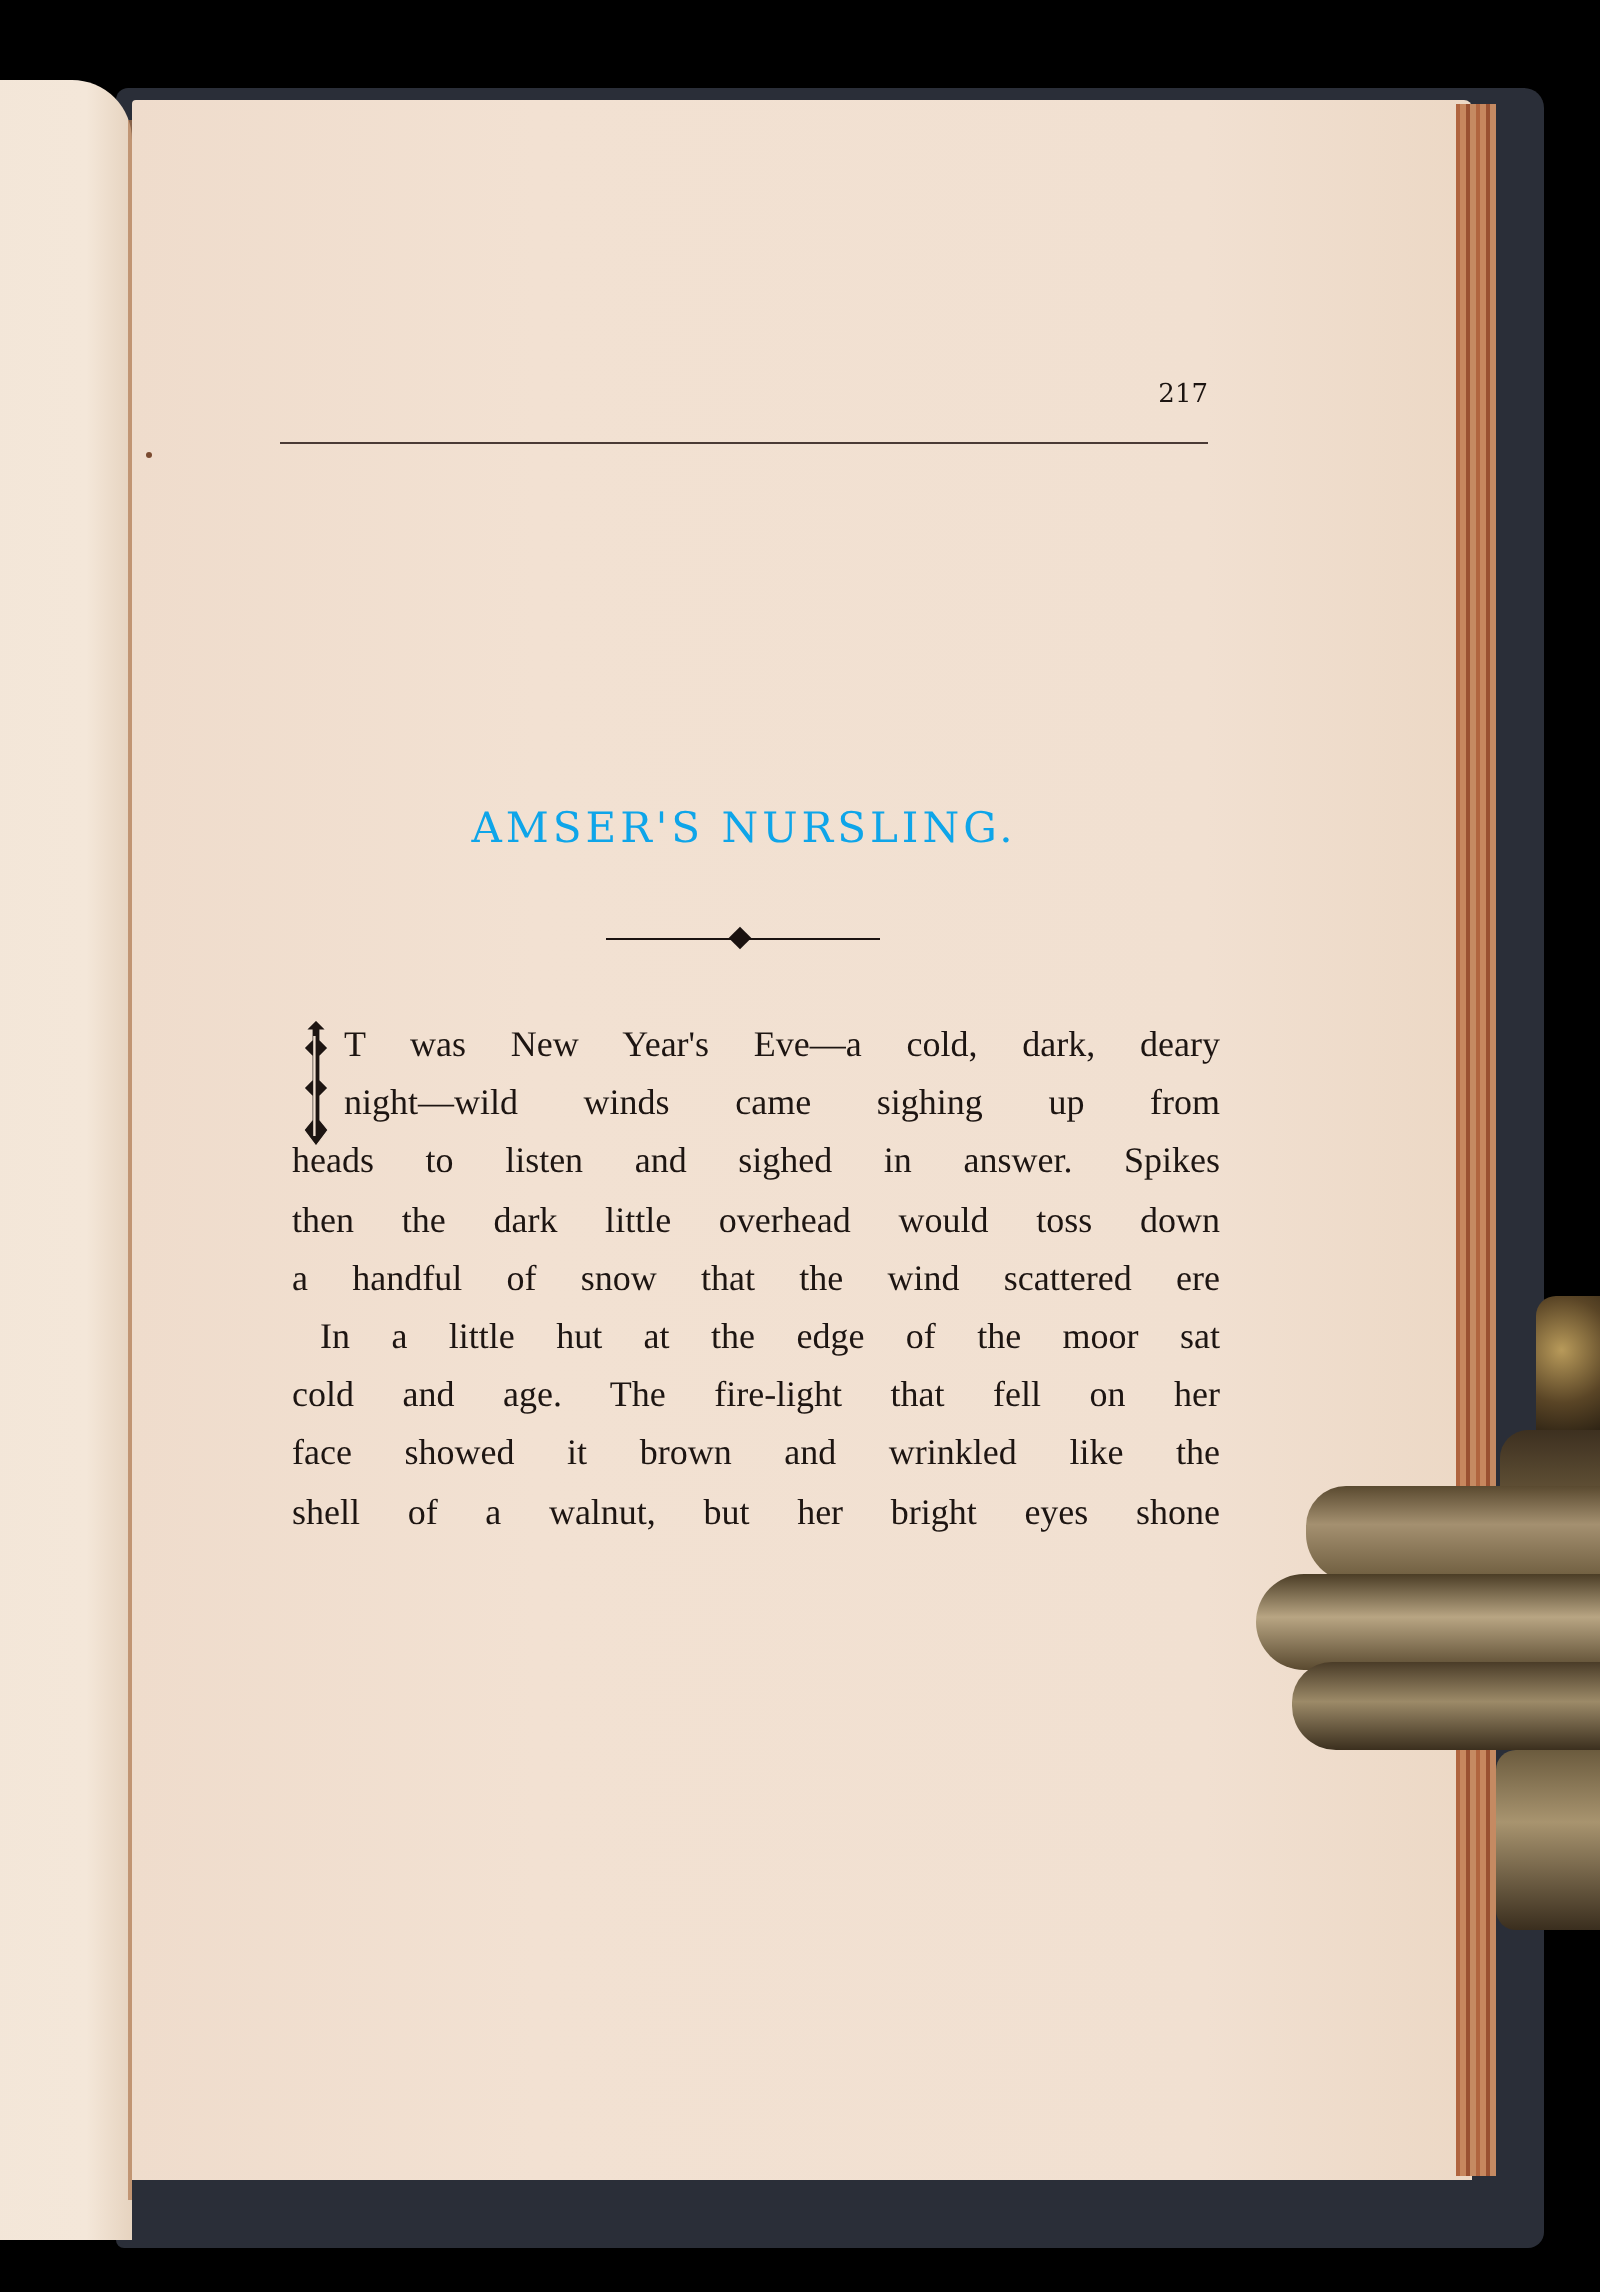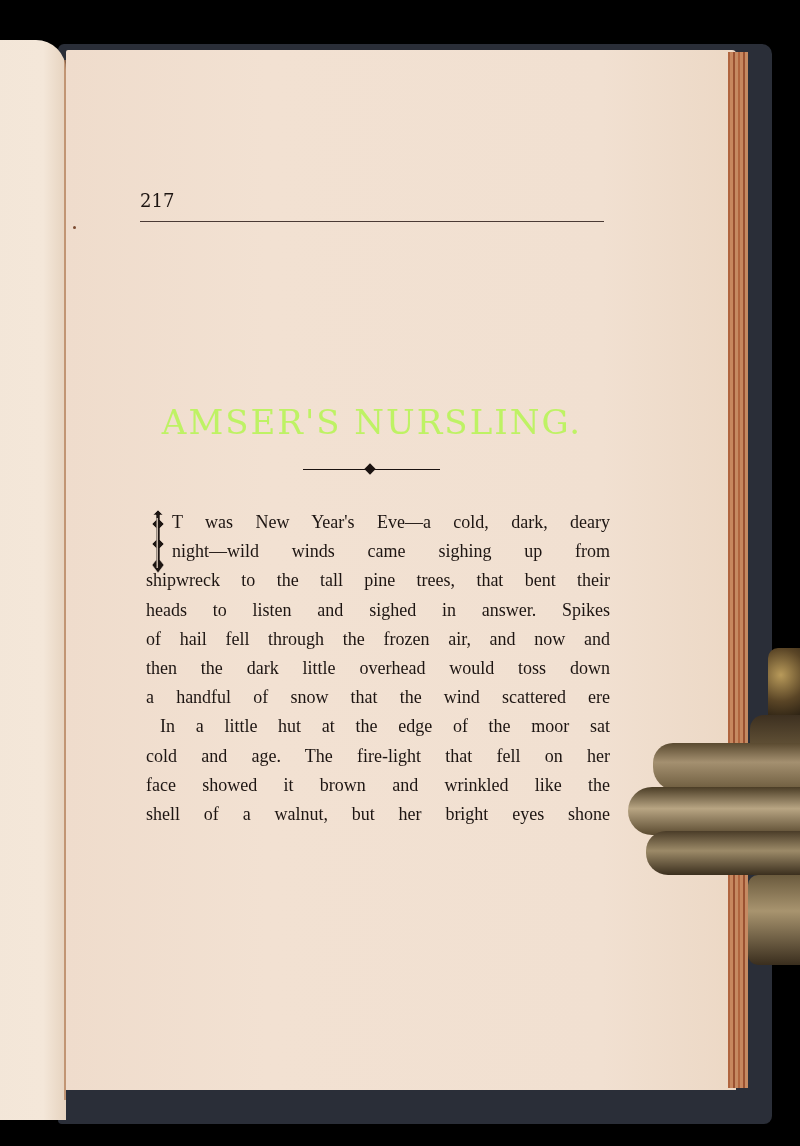--- a/index.html
+++ b/index.html
@@ -2,23 +2,23 @@
 <html><head>
   <meta charset="utf-8">
   <style>
     html, body { margin:0; padding:0; }
     body { width:800px; height:1146px; background:#000; position:relative; overflow:hidden; font-family:"DejaVu Serif", serif; }
     .cover { position:absolute; left:58px; top:44px; width:714px; height:1080px; background:#2a2e38; border-radius:6px 10px 8px 4px; }
     .left-page { position:absolute; left:-10px; top:40px; width:76px; height:1080px; background:linear-gradient(90deg,#f3e6d8 0%,#f4e7d9 70%,#e6d3bf 100%); border-radius:0 30px 0 0; }
     .left-page::after { content:""; position:absolute; right:0; top:20px; width:2px; height:1040px; background:#b07a52; opacity:.7; }
     .page { position:absolute; left:66px; top:50px; width:670px; height:1040px; background:linear-gradient(90deg,#efdccc 0%,#f2e1d2 30%,#f1e0d1 80%,#ecd8c5 100%); border-radius:2px 4px 0 0; }
     .fore-edge { position:absolute; left:728px; top:52px; width:20px; height:1036px; background:repeating-linear-gradient(90deg,#b0653f 0 2px,#c7875e 2px 5px,#9a5131 5px 7px,#c58a62 7px 10px); }
-    .running-head { position:absolute; left:140px; top:190px; width:464px; text-align:left; font-size:18px; color:#1d1512; }
+    .running-head { position:absolute; left:140px; top:190px; width:464px; text-align:right; font-size:13px; color:#1d1512; }
     .head-rule { position:absolute; left:140px; top:221px; width:464px; height:1px; background:#4a3a35; }
-    .title { position:absolute; left:140px; top:402px; width:464px; text-align:center; font-family:"DejaVu Serif", serif; font-size:34px; letter-spacing:2px; color:#bef264; font-weight:normal; }
+    .title { position:absolute; left:140px; top:402px; width:464px; text-align:center; font-family:"DejaVu Serif", serif; font-size:21px; letter-spacing:2px; color:#0ea5e9; font-weight:normal; }
     .ornament { position:absolute; left:303px; top:469px; width:137px; height:1px; background:#1a1210; }
     .ornament::after { content:""; position:absolute; left:63px; top:-4px; width:8px; height:8px; background:#1a1210; transform:rotate(45deg); }
     .body-text { position:absolute; left:146px; top:508px; width:464px; font-family:"Liberation Serif", serif; font-size:18px; line-height:29.2px; color:#1d1512; text-align:justify; }
     .line { display:block; text-align:justify; text-align-last:justify; white-space:nowrap; }
     .line.last { text-align-last:left; }
     .indent-drop { padding-left:26px; }
     .drop-cap { position:absolute; left:147px; top:510px; width:22px; height:64px; }
     .page-dot { position:absolute; left:73px; top:226px; width:3px; height:3px; border-radius:50%; background:#7a4a30; }
     .clip { position:absolute; left:628px; top:735px; width:172px; height:240px; }
     .clip .c1 { position:absolute; left:25px; top:8px; width:150px; height:48px; border-radius:20px 0 0 24px; background:linear-gradient(180deg,#5a4a30 0%,#a49070 40%,#6b5a3c 100%); }
@@ -45,23 +45,21 @@
 
 <svg class="drop-cap" viewBox="0 0 22 64">
   <path d="M11 0 L16 5 L13 5 L13 10 L17 14 L13 18 L13 30 L17 34 L13 38 L13 50 L17 55 L11 63 L5 55 L9 50 L9 38 L5 34 L9 30 L9 18 L5 14 L9 10 L9 5 L6 5 Z" fill="#1d1512" stroke="#f1e0d1" stroke-width="0.6"></path>
   <path d="M10.2 8 L10.2 58" stroke="#f1e0d1" stroke-width="1.2"></path>
 </svg>
 
 <div class="body-text">
   <div>
     <span class="line indent-drop">T was New Year's Eve—a cold, dark, deary</span>
     <span class="line indent-drop">night—wild winds came sighing up from</span>
-    <span class="line">shipwreck to the tall pine trees, that bent their</span>
     <span class="line">heads to listen and sighed in answer.  Spikes</span>
-    <span class="line">of hail fell through the frozen air, and now and</span>
     <span class="line">then the dark little overhead would toss down</span>
     <span class="line">a handful of snow that the wind scattered ere</span>
   </div>
   <div>
     <span class="line" style="padding-left:14px">In a little hut at the edge of the moor sat</span>
     <span class="line">cold and age.  The fire-light that fell on her</span>
     <span class="line">face showed it brown and wrinkled like the</span>
     <span class="line">shell of a walnut, but her bright eyes shone</span>
   </div>
 </div>

